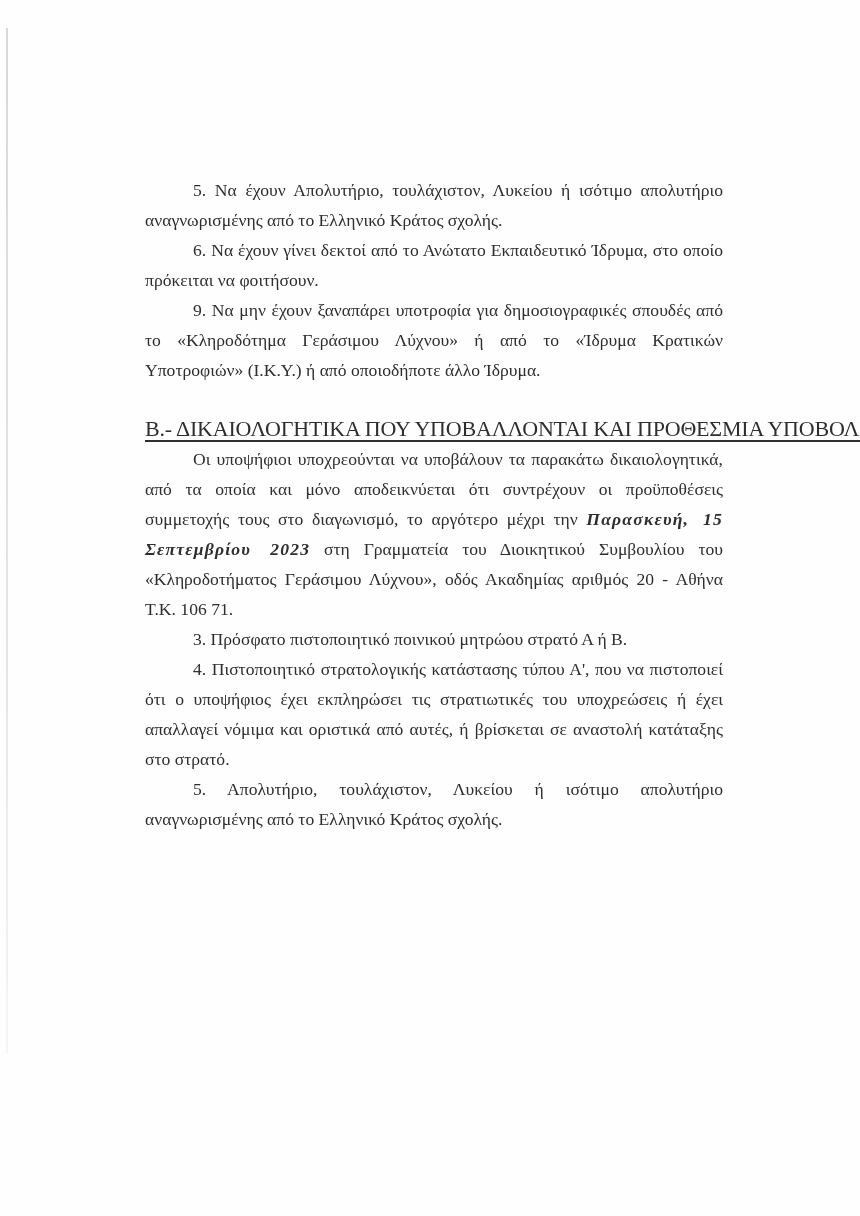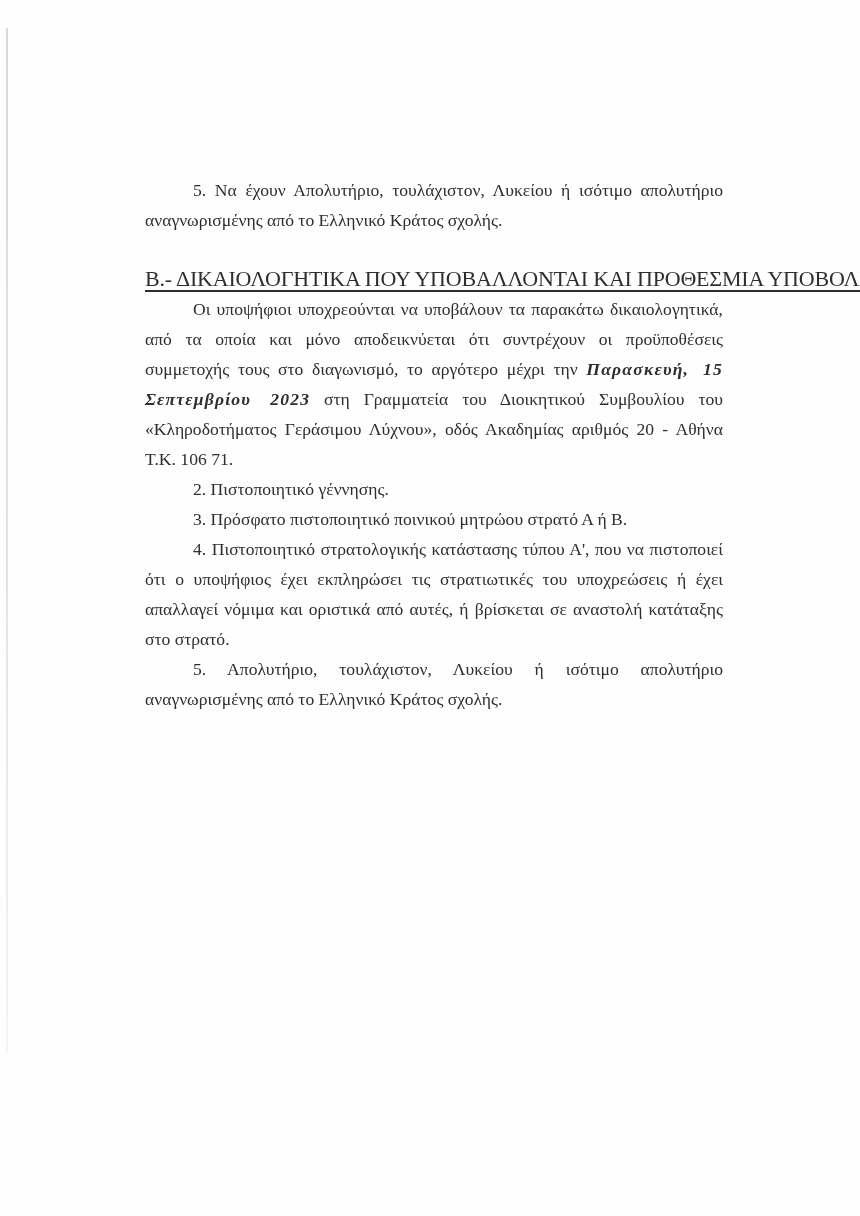--- a/index.html
+++ b/index.html
@@ -59,30 +59,31 @@
 </head>
 <body>
 
 <div class="page">
   <div class="page-edge"></div>
 
   <div class="content">
 
     <p class="para"><span>5.</span> <span>Να έχουν Απολυτήριο, τουλάχιστον, Λυκείου ή ισότιμο απολυτήριο αναγνωρισμένης από το Ελληνικό Κράτος σχολής.</span></p>
 
+    <p class="para"><span>6.</span> <span>Να έχουν γίνει δεκτοί από το Ανώτατο Εκπαιδευτικό Ίδρυμα, στο οποίο πρόκειται να φοιτήσουν.</span></p>
 
 
 
+    <p class="para"><span>9.</span> <span>Να μην έχουν ξαναπάρει υποτροφία για δημοσιογραφικές σπουδές από το «Κληροδότημα Γεράσιμου Λύχνου» ή από το «Ίδρυμα Κρατικών Υποτροφιών» (Ι.Κ.Υ.) ή από οποιοδήποτε άλλο Ίδρυμα.</span></p>
 
     <h2 class="section-heading">Β.- ΔΙΚΑΙΟΛΟΓΗΤΙΚΑ ΠΟΥ ΥΠΟΒΑΛΛΟΝΤΑΙ ΚΑΙ ΠΡΟΘΕΣΜΙΑ ΥΠΟΒΟΛΗΣ</h2>
 
     <p class="para"><span>Οι υποψήφιοι υποχρεούνται να υποβάλουν τα παρακάτω δικαιολογητικά, από τα οποία και μόνο αποδεικνύεται ότι συντρέχουν οι προϋποθέσεις συμμετοχής τους στο διαγωνισμό, το αργότερο μέχρι την </span><span class="deadline">Παρασκευή, 15 Σεπτεμβρίου 2023</span><span> στη Γραμματεία του Διοικητικού Συμβουλίου του «Κληροδοτήματος Γεράσιμου Λύχνου», οδός Ακαδημίας αριθμός 20 - Αθήνα Τ.Κ. 106 71.</span></p>
 
 
-    <p class="para"><span>2.</span> <span>Πιστοποιητικό γέννησης.</span></p>
 
     <p class="para"><span>3.</span> <span>Πρόσφατο πιστοποιητικό ποινικού μητρώου στρατό Α ή Β.</span></p>
 
     <p class="para"><span>4.</span> <span>Πιστοποιητικό στρατολογικής κατάστασης τύπου Α', που να πιστοποιεί ότι ο υποψήφιος έχει εκπληρώσει τις στρατιωτικές του υποχρεώσεις ή έχει απαλλαγεί νόμιμα και οριστικά από αυτές, ή βρίσκεται σε αναστολή κατάταξης στο στρατό.</span></p>
 
     <p class="para"><span>5.</span> <span>Απολυτήριο, τουλάχιστον, Λυκείου ή ισότιμο απολυτήριο αναγνωρισμένης από το Ελληνικό Κράτος σχολής.</span></p>
 
   </div>
 </div>
 

